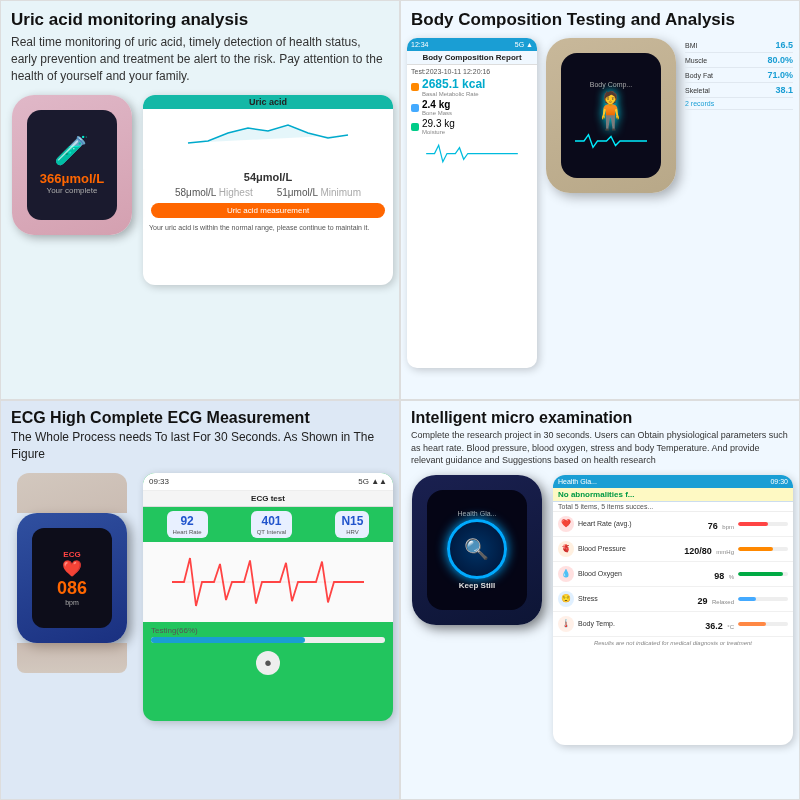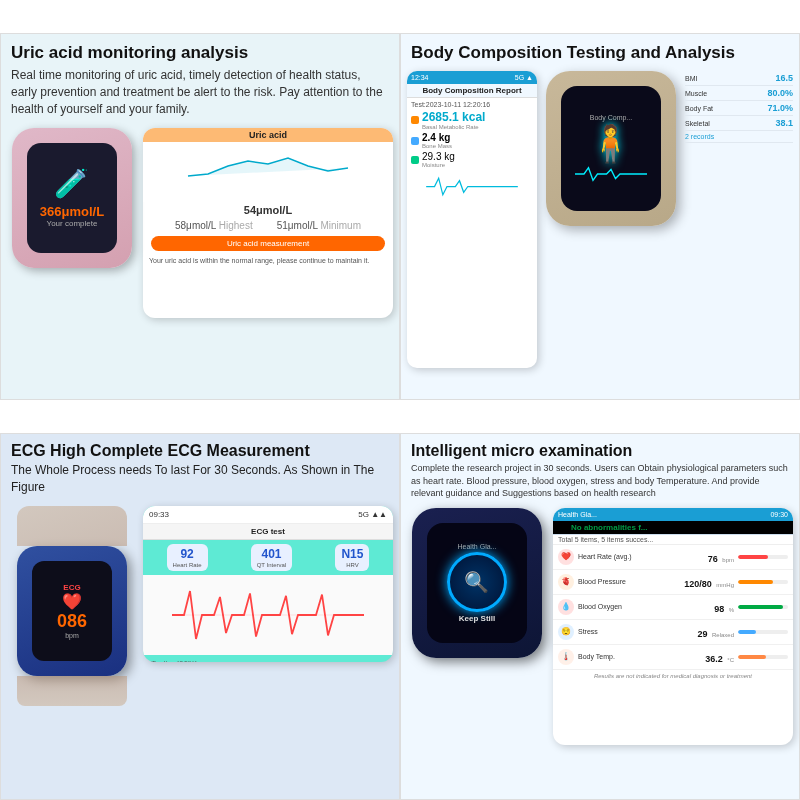--- a/index.html
+++ b/index.html
@@ -14,21 +14,20 @@
       display: grid;
       grid-template-columns: 1fr 1fr;
       grid-template-rows: 1fr 1fr;
       width: 800px;
       height: 800px;
     }
     .cell {
       position: relative;
       overflow: hidden;
       border: 1px solid #ddd;
-      margin-top: 33px;
     }
     
     .cell-1 { background: #e8f4f8; }
     .cell-2 { background: #f0f8ff; }
 
     .cell-title {
       font-size: 17px;
       font-weight: bold;
       color: #111;
       padding: 8px 10px 4px;
@@ -107,21 +106,21 @@
       background: #fff;
       padding: 4px 6px;
       font-size: 8px;
       color: #333;
       border-bottom: 1px solid #eee;
       display: flex;
       justify-content: space-between;
       align-items: center;
     }
     .phone-title-bar {
-      background: #fdba74;
+      background: #14b8a6;
       font-size: 9px;
       font-weight: bold;
       text-align: center;
       padding: 2px;
       color: #222;
     }
     .ua-chart-area {
       background: #fff;
       height: 60px;
       padding: 4px;
@@ -323,25 +322,25 @@
       color: #ff6600;
       font-size: 18px;
       font-weight: bold;
     }
     .ecg-unit {
       color: #aaa;
       font-size: 7px;
     }
     .ecg-phone {
       flex: 1;
-      background: #5eead4;
+      background: #22c55e;
       border-radius: 12px;
       overflow: hidden;
       box-shadow: 2px 2px 8px rgba(0,0,0,0.2);
-      height: 156px;
+      height: 248px;
     }
     .ecg-phone-header {
       background: #f5f5f5;
       font-size: 8px;
       font-weight: bold;
       text-align: center;
       padding: 3px;
       color: #222;
       border-bottom: 1px solid #ddd;
     }
@@ -473,25 +472,25 @@
     }
     .im-phone-header {
       background: #1a9ed4;
       color: #fff;
       font-size: 7px;
       padding: 3px 5px;
       display: flex;
       justify-content: space-between;
     }
     .im-phone-status {
-      background: #000000;
+      background: #fef9c3;
       color: #009944;
       font-size: 8px;
       font-weight: bold;
-      padding: 2px 18px;
+      padding: 2px 5px;
       border-bottom: 1px solid #cde;
     }
     .im-phone-total {
       font-size: 7px;
       color: #555;
       padding: 1px 5px;
       border-bottom: 1px solid #eee;
     }
     .vital-row {
       display: flex;

